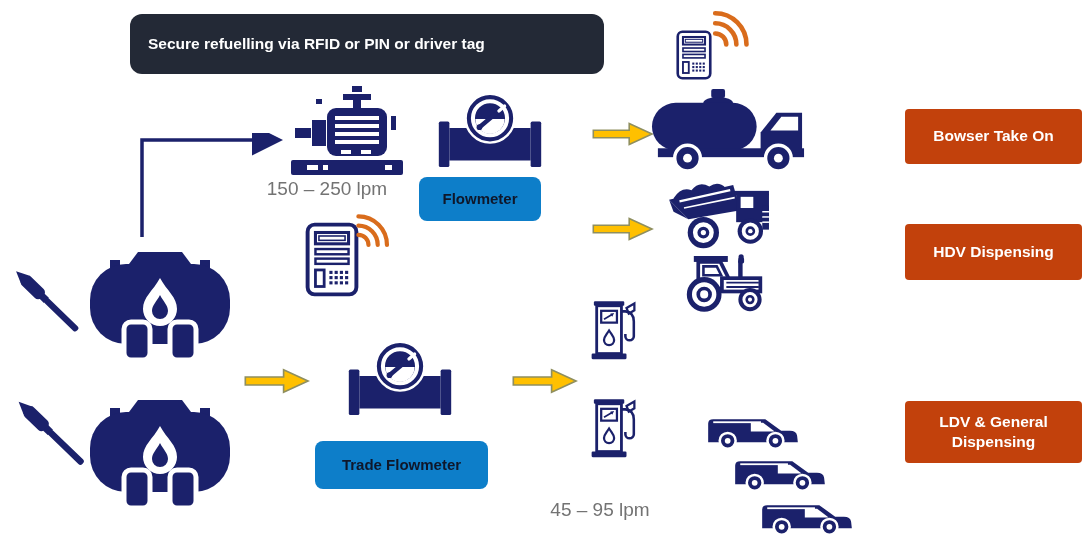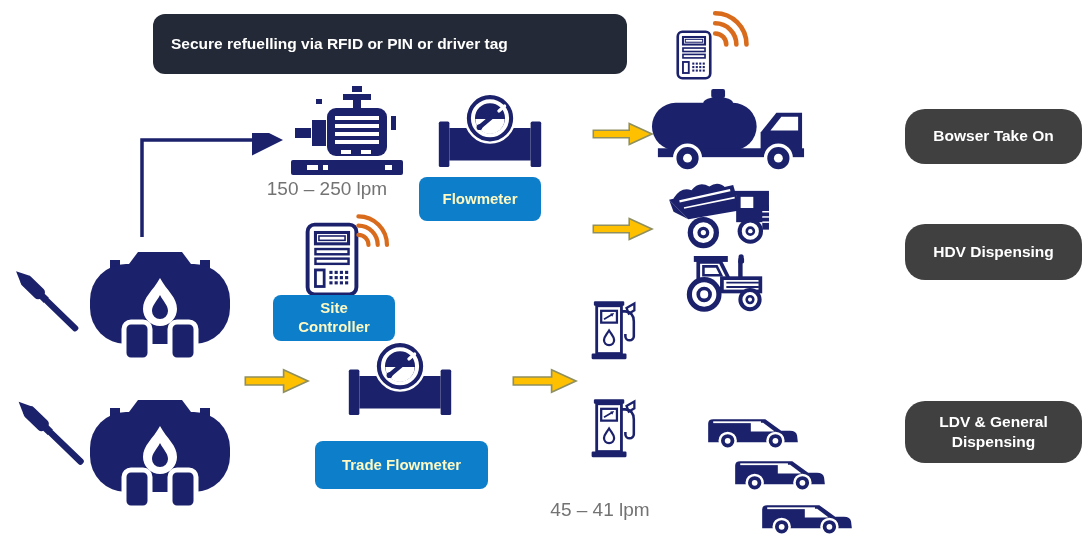--- a/index.html
+++ b/index.html
@@ -1,24 +1,24 @@
 <!DOCTYPE html>
 <html><head>
 <meta charset="utf-8">
 <style>
   html,body{margin:0;padding:0;background:#fff;}
   .stage{position:relative;width:1086px;height:547px;background:#ffffff;
          font-family:"Liberation Sans",sans-serif;overflow:hidden;}
   .abs{position:absolute;}
   .header-box{background:#232936;color:#fff;border-radius:12px;display:flex;
-              align-items:center;padding:0 18px;font-weight:bold;font-size:15.5px;margin-left:23px;}
-  .blue-label{background:#0d7ec9;color:#fef9c3;border-radius:8px;display:flex;align-items:center;
+              align-items:center;padding:0 18px;font-weight:bold;font-size:15.5px;}
+  .blue-label{background:#0d7ec9;color:#0f172a;border-radius:8px;display:flex;align-items:center;
               justify-content:center;text-align:center;font-weight:bold;font-size:15px;
               line-height:1.25;padding:0 13px;box-sizing:border-box;}
-  .red-label{background:#404040;color:#fff;border-radius:20px;display:flex;align-items:center;
+  .red-label{background:#c2410c;color:#fff;border-radius:4px;display:flex;align-items:center;
              justify-content:center;text-align:center;font-weight:bold;font-size:15.5px;
              line-height:1.3;padding:0 12px;box-sizing:border-box;}
   .rate{color:#737373;font-size:19px;text-align:center;white-space:nowrap;}
   svg.icon{display:block;}
 </style>
 </head>
 <body>
 
 <div class="stage">
 
@@ -227,21 +227,20 @@
       <use href="#sym-flowmeter"></use>
     </svg>
   <div class="abs blue-label" style="left:419px;top:177px;width:122px;height:44px">Flowmeter</div>
 
   <svg class="abs icon" style="left:305px;top:222px" width="54" height="75">
       <use href="#sym-terminal"></use>
     </svg>
   <svg class="abs icon" style="left:350px;top:208px" width="42" height="42">
       <use href="#sym-waves"></use>
     </svg>
-  <div class="abs blue-label" style="left:273px;top:295px;width:122px;height:46px">Site Controller</div>
 
   <svg class="abs icon" style="left:6px;top:258px" width="82" height="86">
       <use href="#sym-dipstick"></use>
     </svg>
   <svg class="abs icon" style="left:86px;top:248px" width="148" height="114">
       <use href="#sym-tank"></use>
     </svg>
   <svg class="abs icon" style="left:8px;top:388px" width="86" height="90">
       <use href="#sym-dipstick"></use>
     </svg>
@@ -266,21 +265,21 @@
       <use href="#sym-flowmeter"></use>
     </svg>
   <div class="abs blue-label" style="left:315px;top:441px;width:173px;height:48px">Trade Flowmeter</div>
 
   <svg class="abs icon" style="left:582px;top:299px" width="62" height="63">
       <use href="#sym-dispenser"></use>
     </svg>
   <svg class="abs icon" style="left:582px;top:397px" width="62" height="63">
       <use href="#sym-dispenser"></use>
     </svg>
-  <div class="abs rate" style="left:538px;top:499px;width:124px">45 – 41 lpm</div>
+  <div class="abs rate" style="left:538px;top:499px;width:124px">45 – 95 lpm</div>
 
   <svg class="abs icon" style="left:676px;top:30px" width="36" height="50">
       <use href="#sym-terminal"></use>
     </svg>
   <svg class="abs icon" style="left:706px;top:4px" width="46" height="46">
       <use href="#sym-waves"></use>
     </svg>
 
   <svg class="abs icon" style="left:650px;top:87px" width="158" height="87">
       <use href="#sym-tanker"></use>

